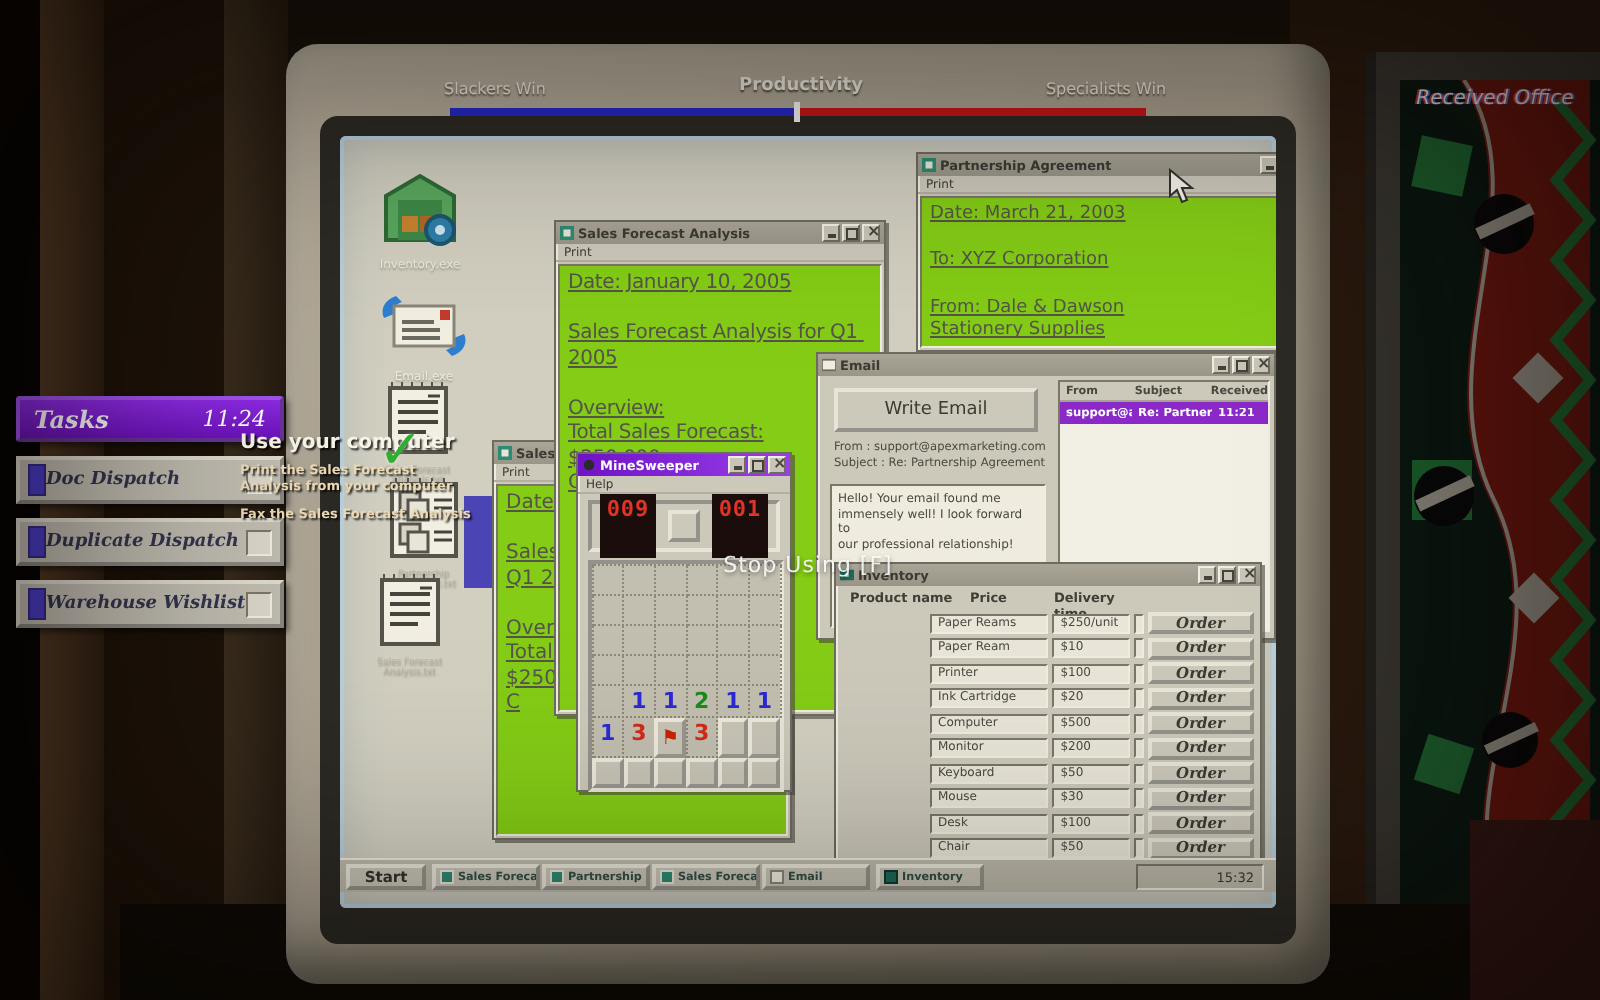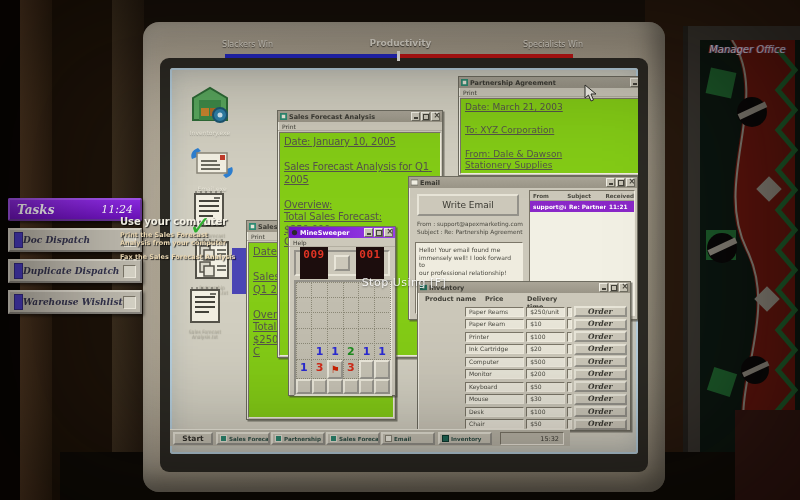--- a/index.html
+++ b/index.html
@@ -149,21 +149,21 @@
   .inv-row{display:flex;align-items:center;height:11.5px;margin-top:1px;gap:2px;margin-left:44px;}
   .inv-field{background:#e9e6d9;border:1px solid;border-color:#7b7668 #f0ecdf #f0ecdf #7b7668;
     font-size:6px;color:#4a4940;height:10px;line-height:8px;padding-left:3px;white-space:nowrap;overflow:hidden;}
   .inv-field.f1{width:62px;}
   .inv-field.f2{width:40px;}
   .inv-field.f3{flex:1;}
   .inv-order{width:56px;height:11px;background:#ccc8ba;border:2px outset #e8e5d8;
     font-family:"DejaVu Serif",serif;font-style:italic;font-weight:bold;font-size:7.5px;
     color:#3b3a33;line-height:6px;padding:0;}
   
-  .taskbar{position:absolute;left:0;top:361px;width:400px;height:17px;background:#bdb9ab;
+  .taskbar{position:absolute;left:0;top:361px;width:468px;height:17px;background:#bdb9ab;
     border-top:1px solid #eeebde;z-index:40;}
   .start-btn{position:absolute;left:3px;top:2px;width:40px;height:13px;background:#c8c4b6;
     border:2px outset #e8e5d8;font-size:7.5px;font-weight:bold;color:#33322c;
     font-family:inherit;line-height:8px;padding:0;}
   .tb-btn{position:absolute;top:2px;width:54px;height:13px;background:#c8c4b6;border:2px outset #e8e5d8;
     display:flex;align-items:center;gap:2px;padding:0 2px;overflow:hidden;}
   .tb-ico{width:7px;height:7px;flex:none;}
   .tb-ico.document-icon{background:#2e8a72;border:1px solid #e8e5d8;}
   .tb-ico.email-icon{background:#f0eee2;border:1px solid #8a8678;}
   .tb-ico.inventory-icon{background:#1f6a58;border:1px solid #0e3a30;}
@@ -613,21 +613,21 @@
   </div>
 
   <span class="hud-label" id="lbl-slackers">Slackers Win</span>
   <span class="hud-label" id="lbl-productivity">Productivity</span>
   <span class="hud-label" id="lbl-specialists">Specialists Win</span>
   <div class="prod-bar">
     <div class="prod-blue" style="width:50%"></div>
     <div class="prod-red" style="width:50%"></div>
     <div class="prod-marker"></div>
   </div>
-  <span id="room-label">Manager Office</span>
+  <span id="room-label">Received Office</span>
 
   <div class="tasks-panel">
     <div class="tasks-header">
       <span class="tasks-title">Tasks</span>
       <span class="tasks-timer">11:24</span>
     </div>
     <div id="task-rows">
         <div class="task-row">
           <span class="task-chip"></span>
           <span class="task-label">Doc Dispatch</span>

